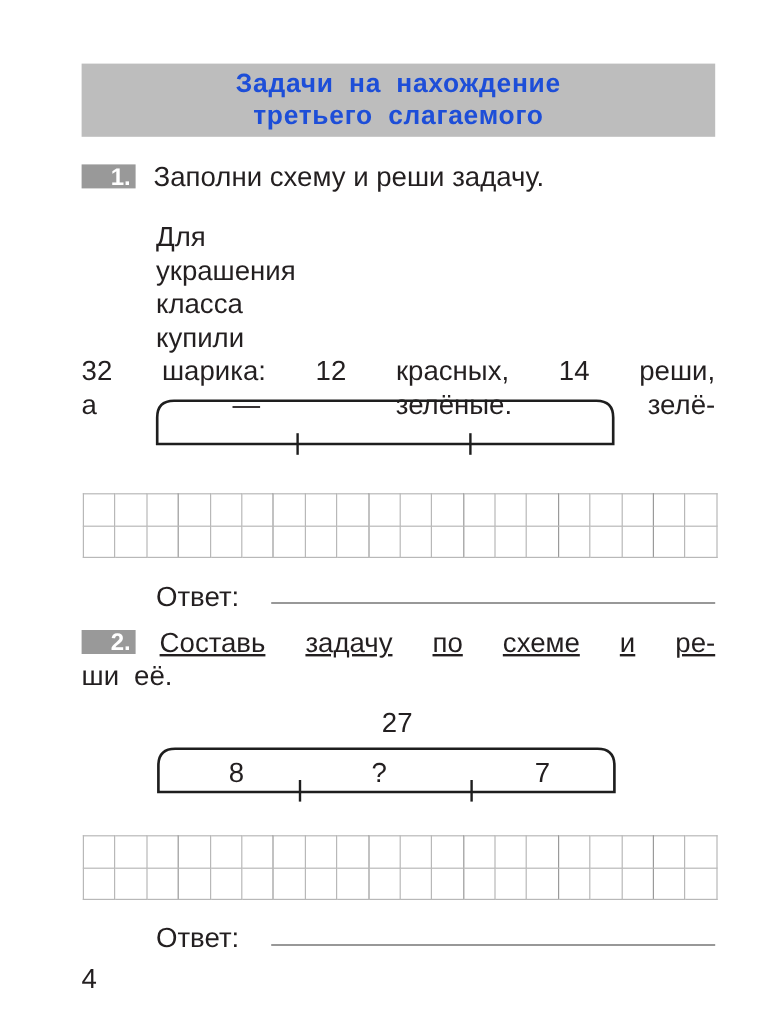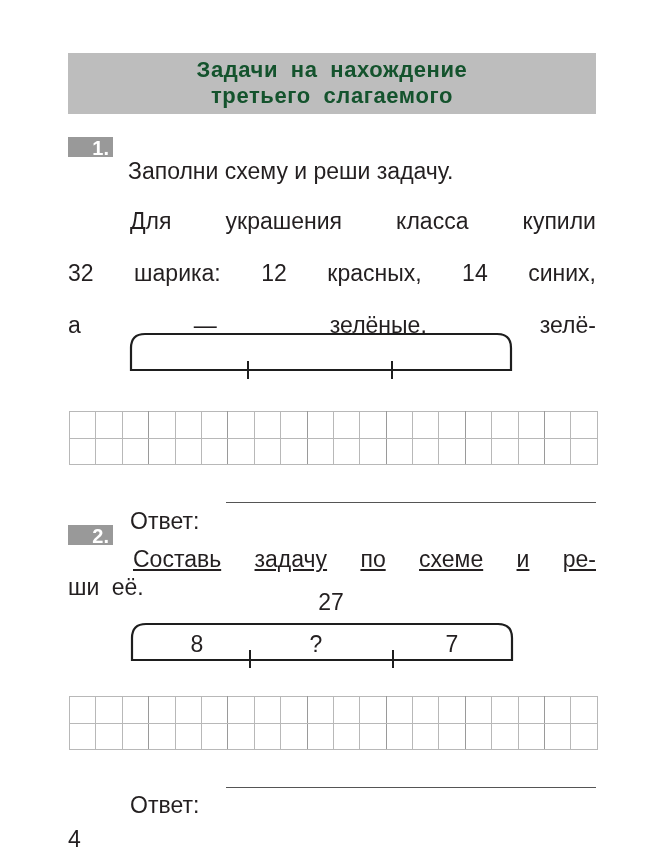--- a/index.html
+++ b/index.html
@@ -1,58 +1,58 @@
 <!DOCTYPE html>
 <html><head>
 <meta charset="utf-8">
 <style>
   html, body { margin: 0; padding: 0; background: #ffffff; }
   body { width: 650px; height: 860px; position: relative; overflow: hidden;
          font-family: "Liberation Sans", sans-serif; color: #231f20; }
   .abs { position: absolute; }
   .title-bar { left: 68px; top: 53px; width: 528px; height: 61px; background: #bdbdbd; }
   .title-line { width: 100%; text-align: center; font-weight: bold; font-size: 22px;
-                letter-spacing: 0.6px; word-spacing: 6px; line-height: 26px; color: #14532d; }
+                letter-spacing: 0.6px; word-spacing: 6px; line-height: 26px; color: #1d4ed8; }
   .title-line.l1 { position: absolute; top: 4px; }
   .title-line.l2 { position: absolute; top: 30px; }
   .num-badge { background: #999999; color: #ffffff; font-weight: bold; font-size: 20px;
                height: 20px; line-height: 22px; text-align: right; padding-right: 4px; box-sizing: border-box; }
-  .text { font-size: 23px; line-height: 28px; white-space: nowrap; margin-top: 24px; }
+  .text { font-size: 23px; line-height: 28px; white-space: nowrap; }
   .just { display: flex; justify-content: space-between; }
   .grid { border-collapse: collapse; }
   .grid td { border: 1px solid #b8b8b8; width: 25.4px; height: 25.5px; padding: 0; }
   .grid tr td:nth-child(3n+3) { border-right-color: #9a9a9a; }
   .answer-line { height: 0; border-bottom: 1.5px solid #555; }
   .scheme-label { font-size: 23px; line-height: 24px; text-align: center; width: 40px; }
 </style>
 </head>
 <body>
 
 <div class="abs title-bar">
   <div class="title-line l1">Задачи на нахождение</div>
   <div class="title-line l2">третьего слагаемого</div>
 </div>
 
 <div class="abs num-badge" style="left:68px; top:137px; width:45px;">1.</div>
 <div class="abs text" style="left:128px; top:133px;">Заполни схему и реши задачу.</div>
 
 <div class="abs" style="left:68px; top:183px; width:528px;">
-  <div class="text just" style="padding-left:62px;">
+  <div class="text just" style="padding-left:62px;flex-direction:column;">
     <span>Для</span>
     <span>украшения</span>
     <span>класса</span>
     <span>купили</span>
   </div>
   <div class="text just">
     <span>32</span>
     <span>шарика:</span>
     <span>12</span>
     <span>красных,</span>
     <span>14</span>
-    <span>синих,</span>
+    <span>реши,</span>
   </div>
   <div class="text just">
     <span>а</span>
     <span>—</span>
     <span>зелёные.</span>
     <span>зелё-</span>
   </div>
 </div>
 
 <svg class="abs" style="left:0; top:0;" width="650" height="860">

